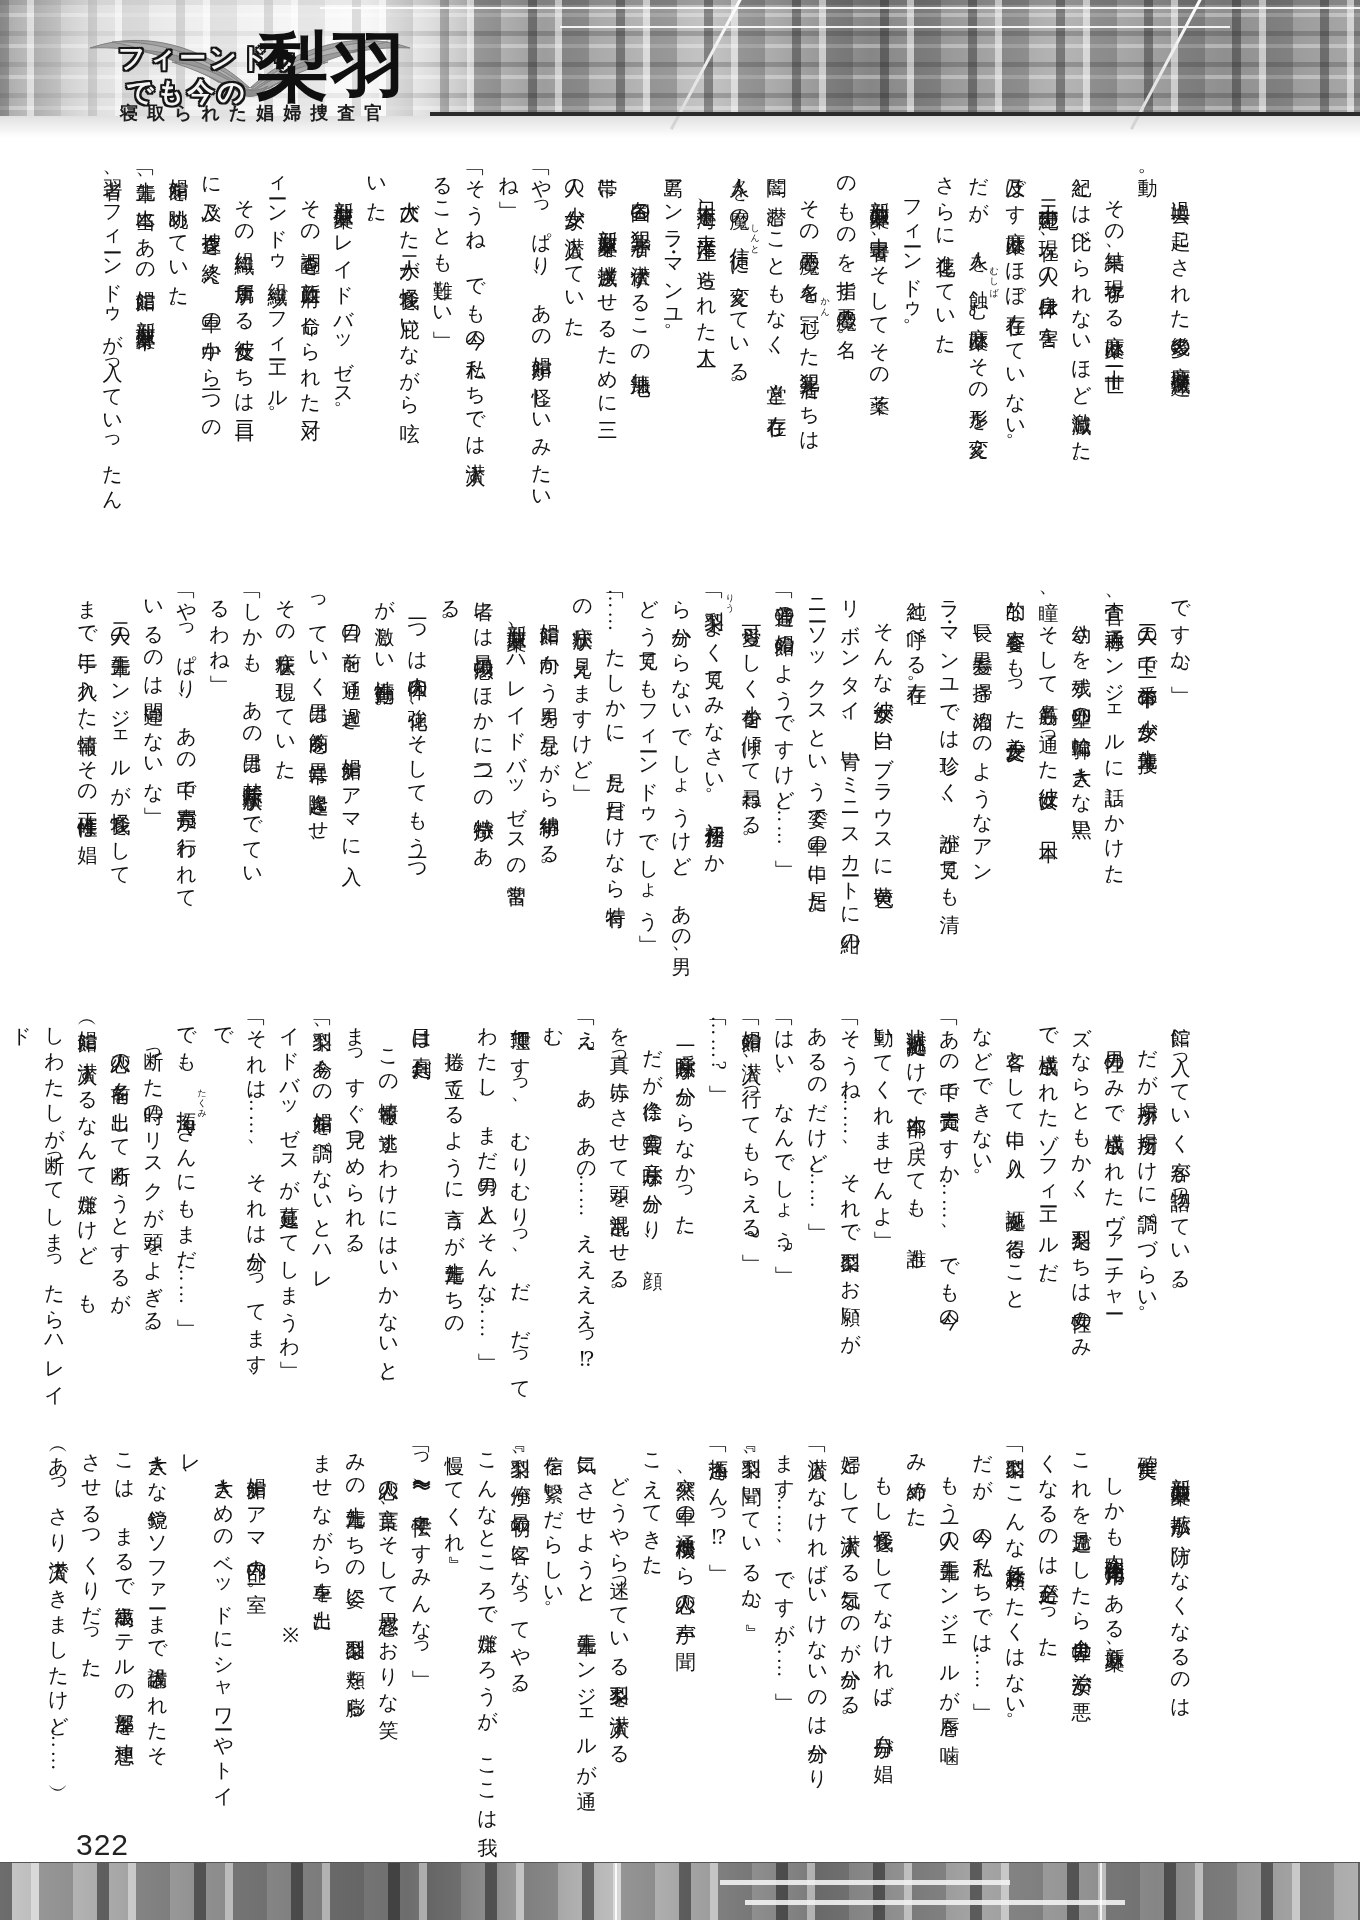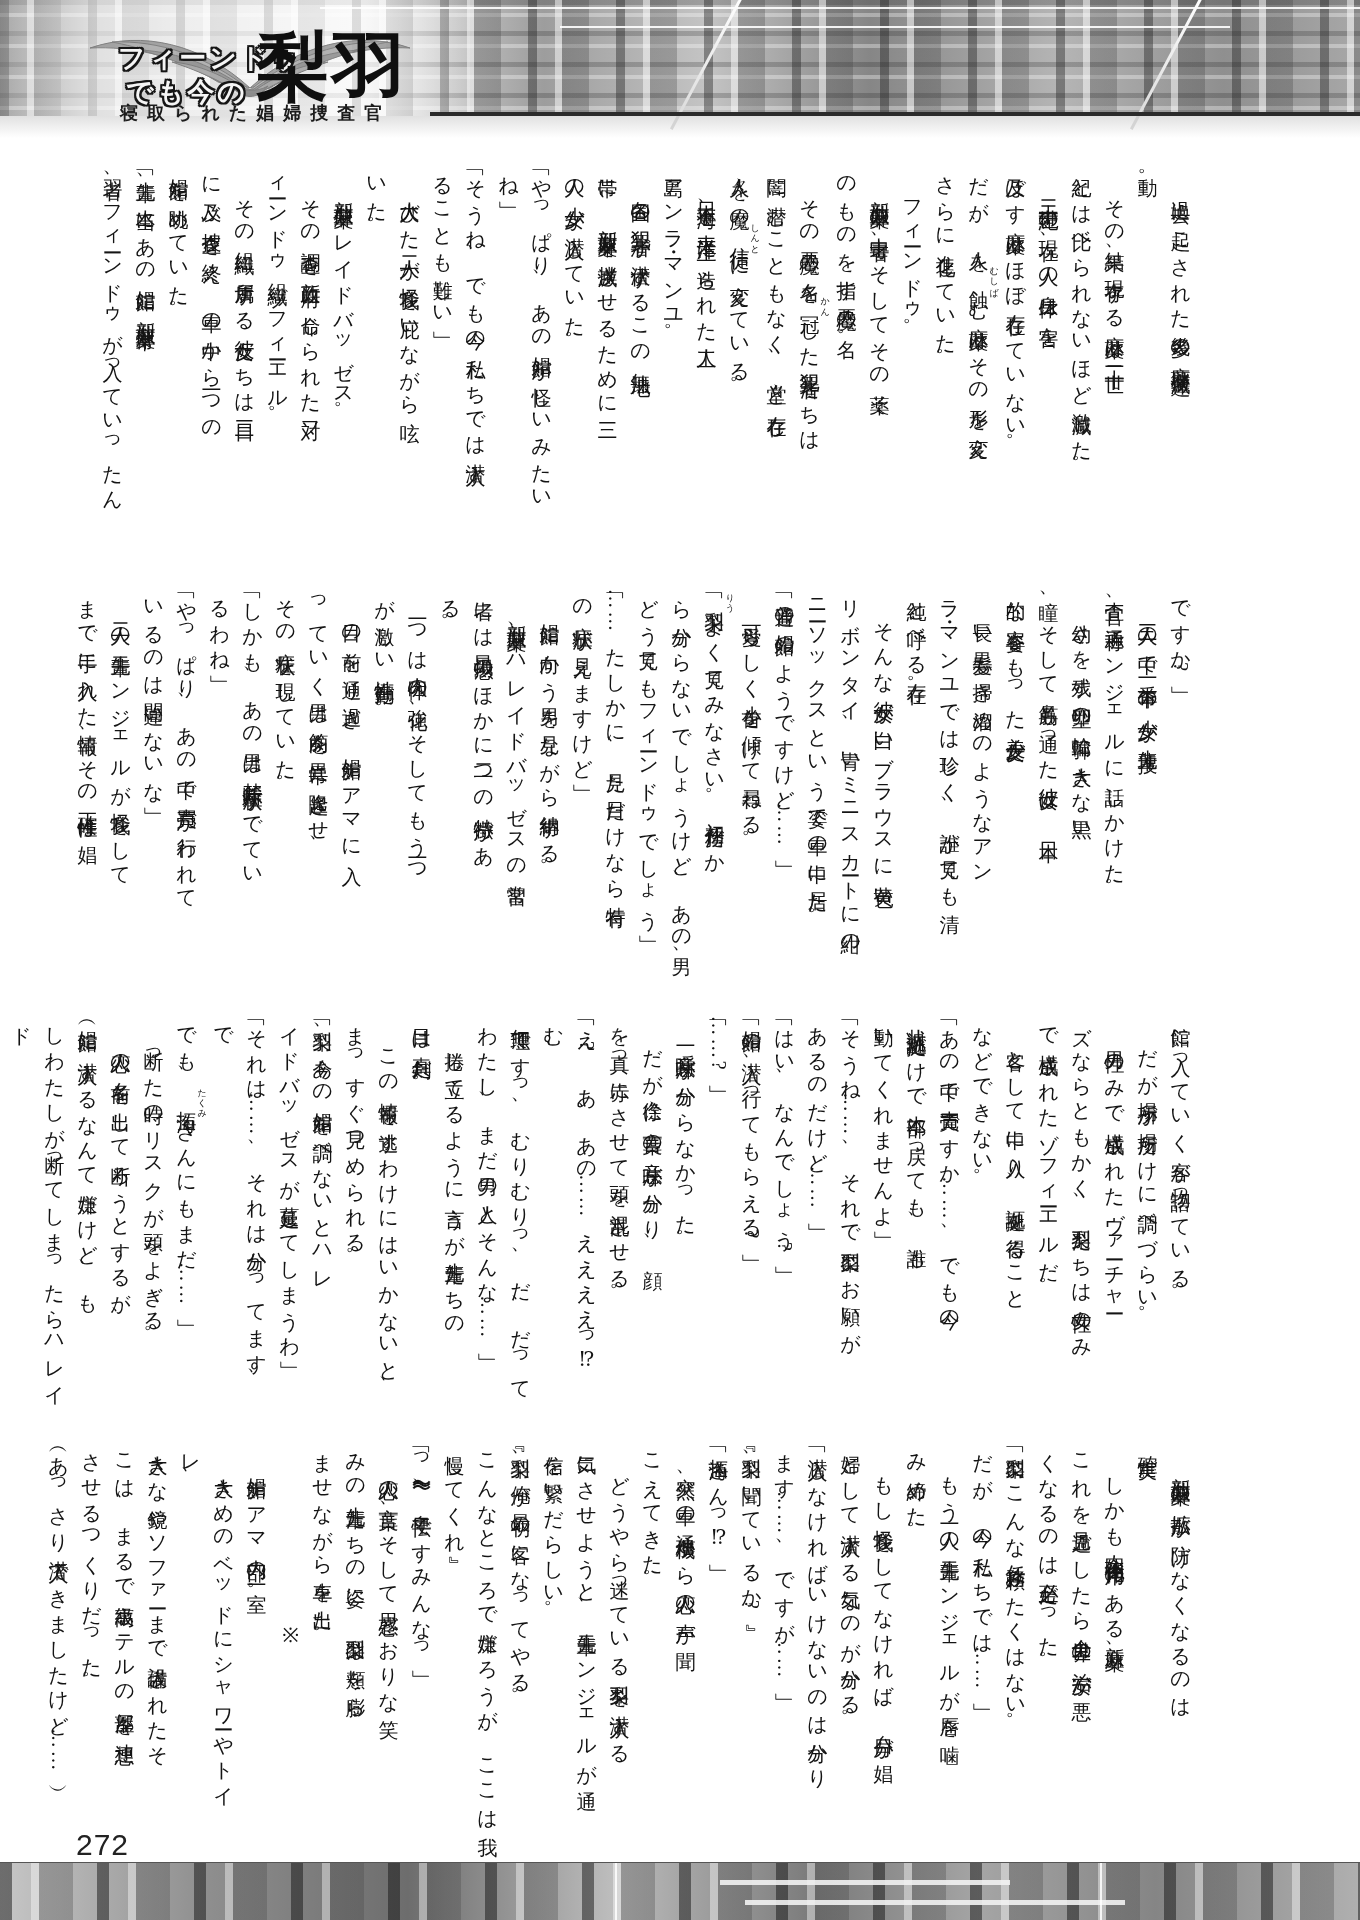--- a/index.html
+++ b/index.html
@@ -236,21 +236,21 @@
         <div class="vline vcenter">※</div>
         <div class="vline">　娼館ナアマ内部の一室。</div>
         <div class="vline">　大きめのベッドにシャワーやトイレ、</div>
         <div class="vline">大きな鏡やソファーまで設備されたそ</div>
         <div class="vline">こは、まるで高級ホテルの部屋を連想</div>
         <div class="vline">させるつくりだった。</div>
         <div class="vline">（あっさり潜入できましたけど……）</div>
       </div>
     </div>
 
-  <div class="pagenum">272</div>
+  <div class="pagenum">322</div>
 
   <div class="glitch-bottom">
     <div class="hbar hb1"></div>
     <div class="hbar hb2"></div>
     <div class="wline w1"></div>
     <div class="wline w2"></div>
   </div>
 
 </div>
 

